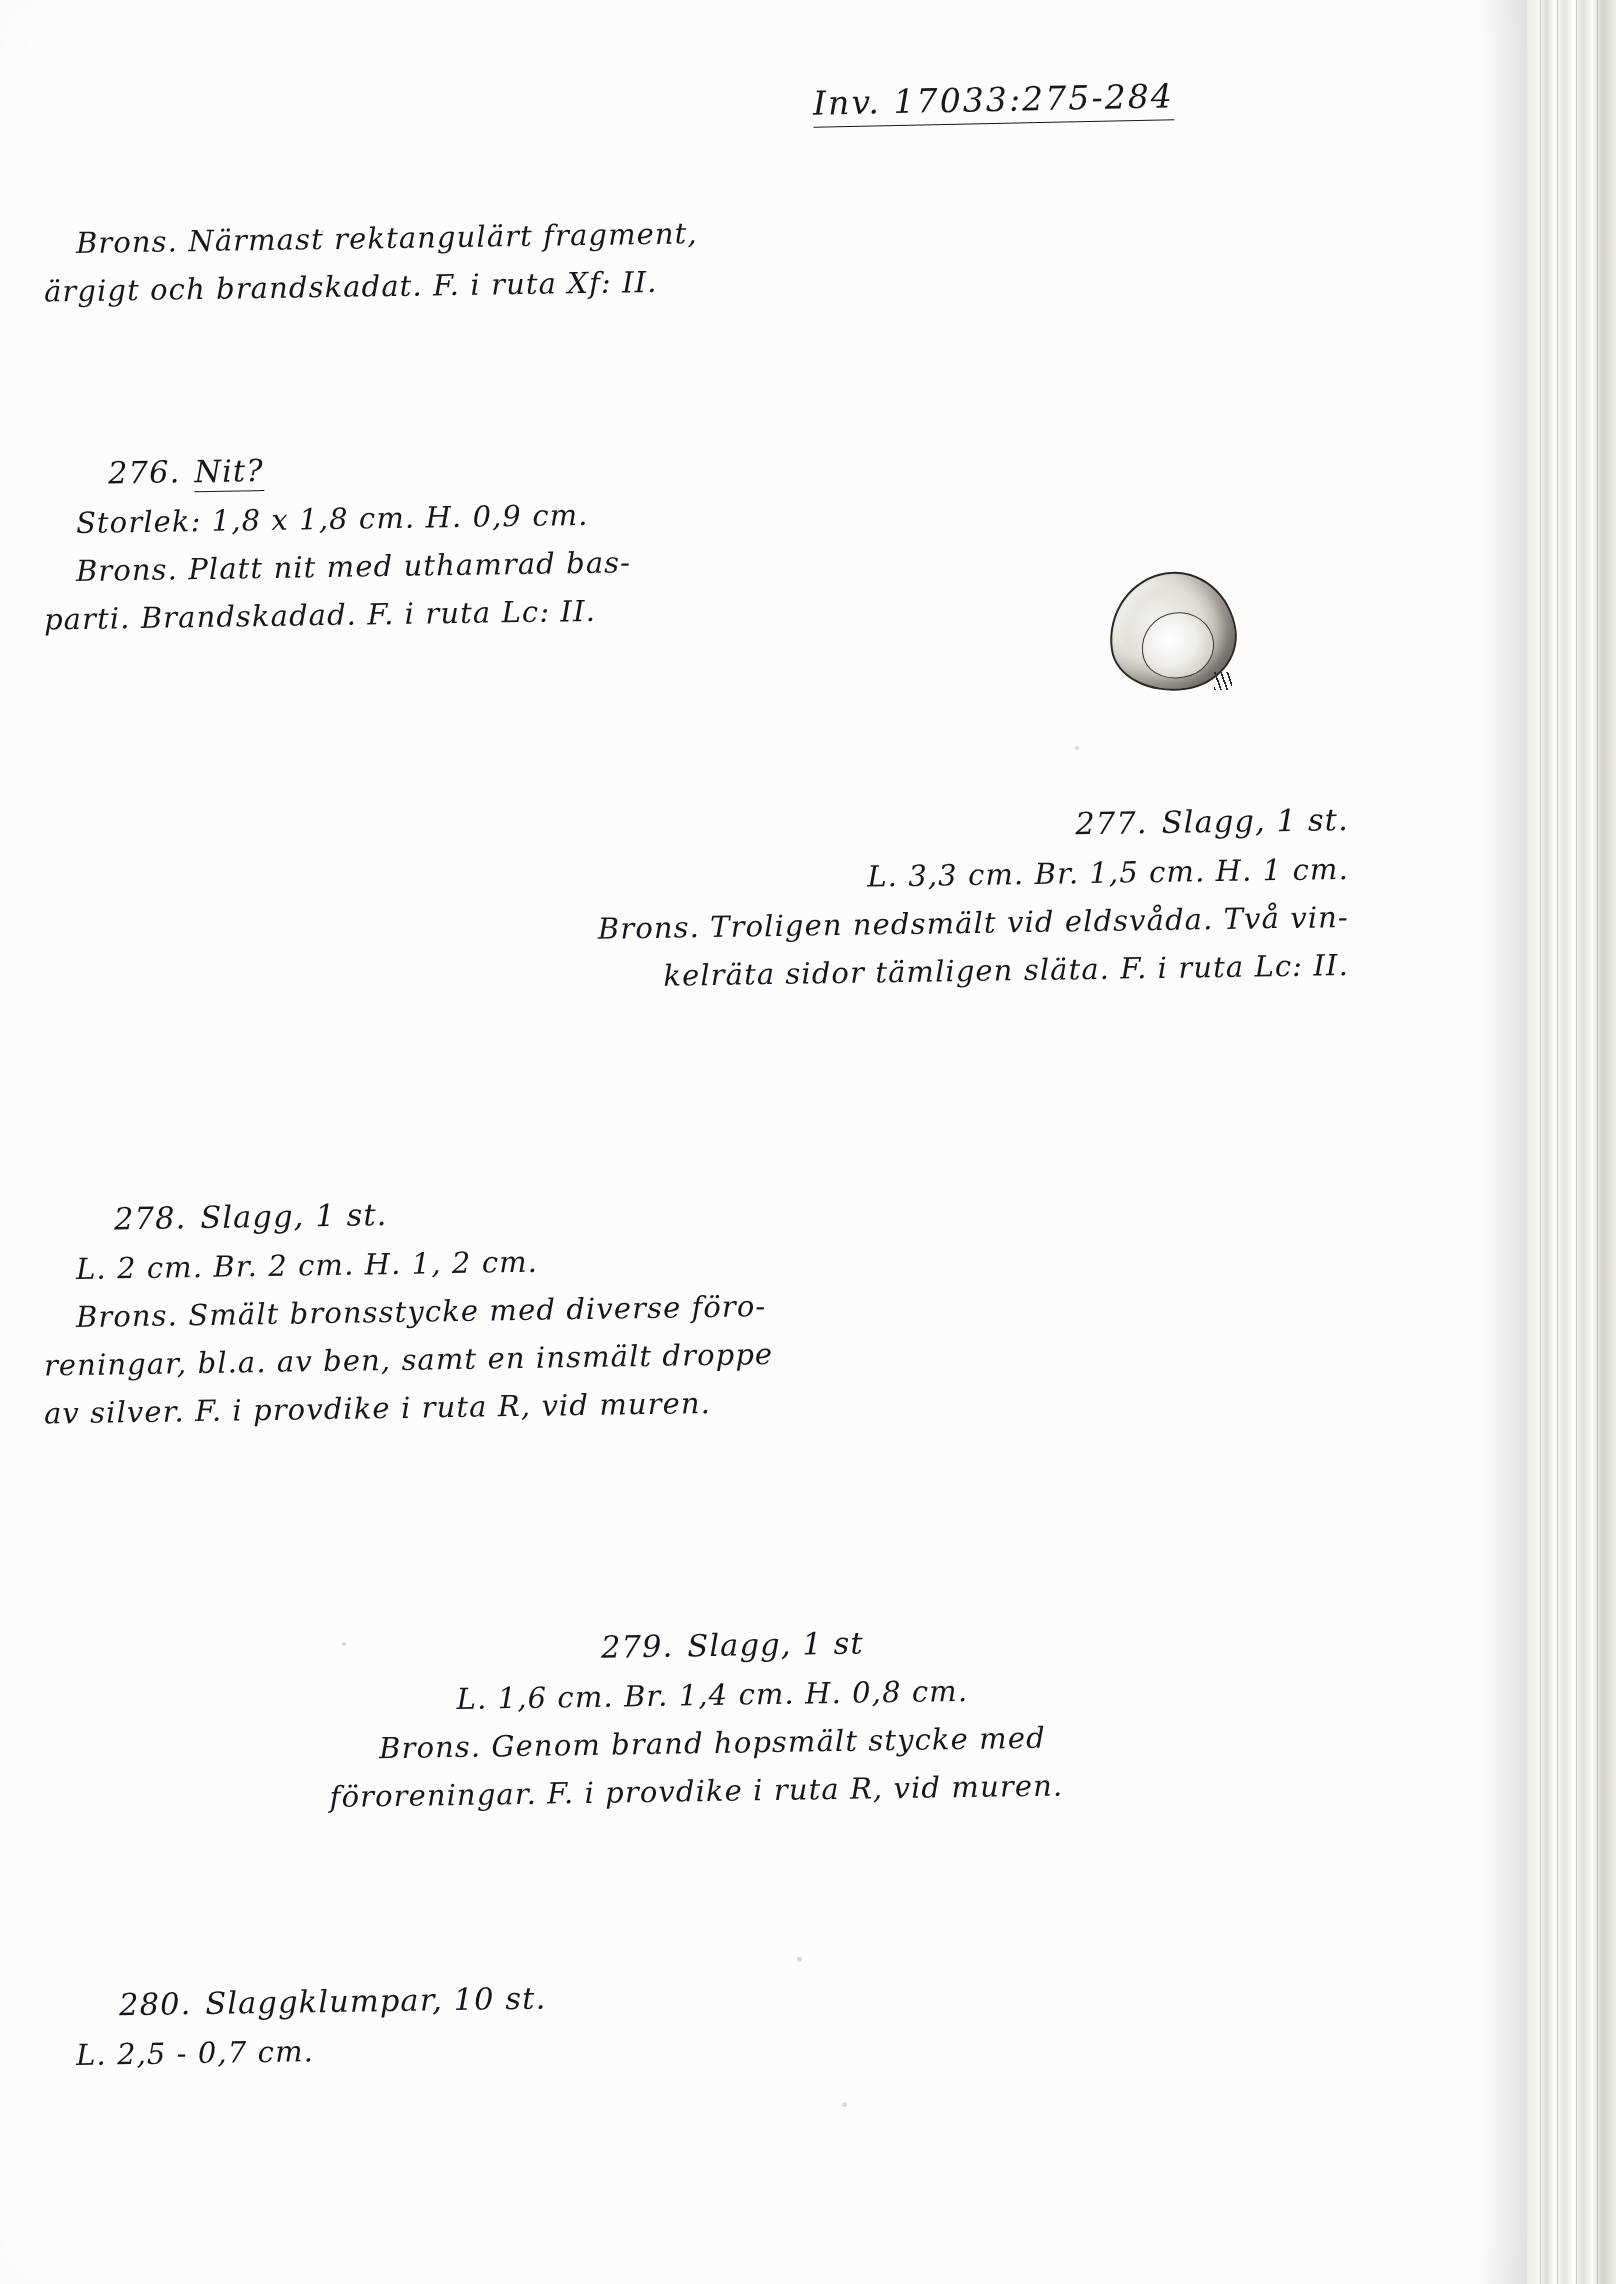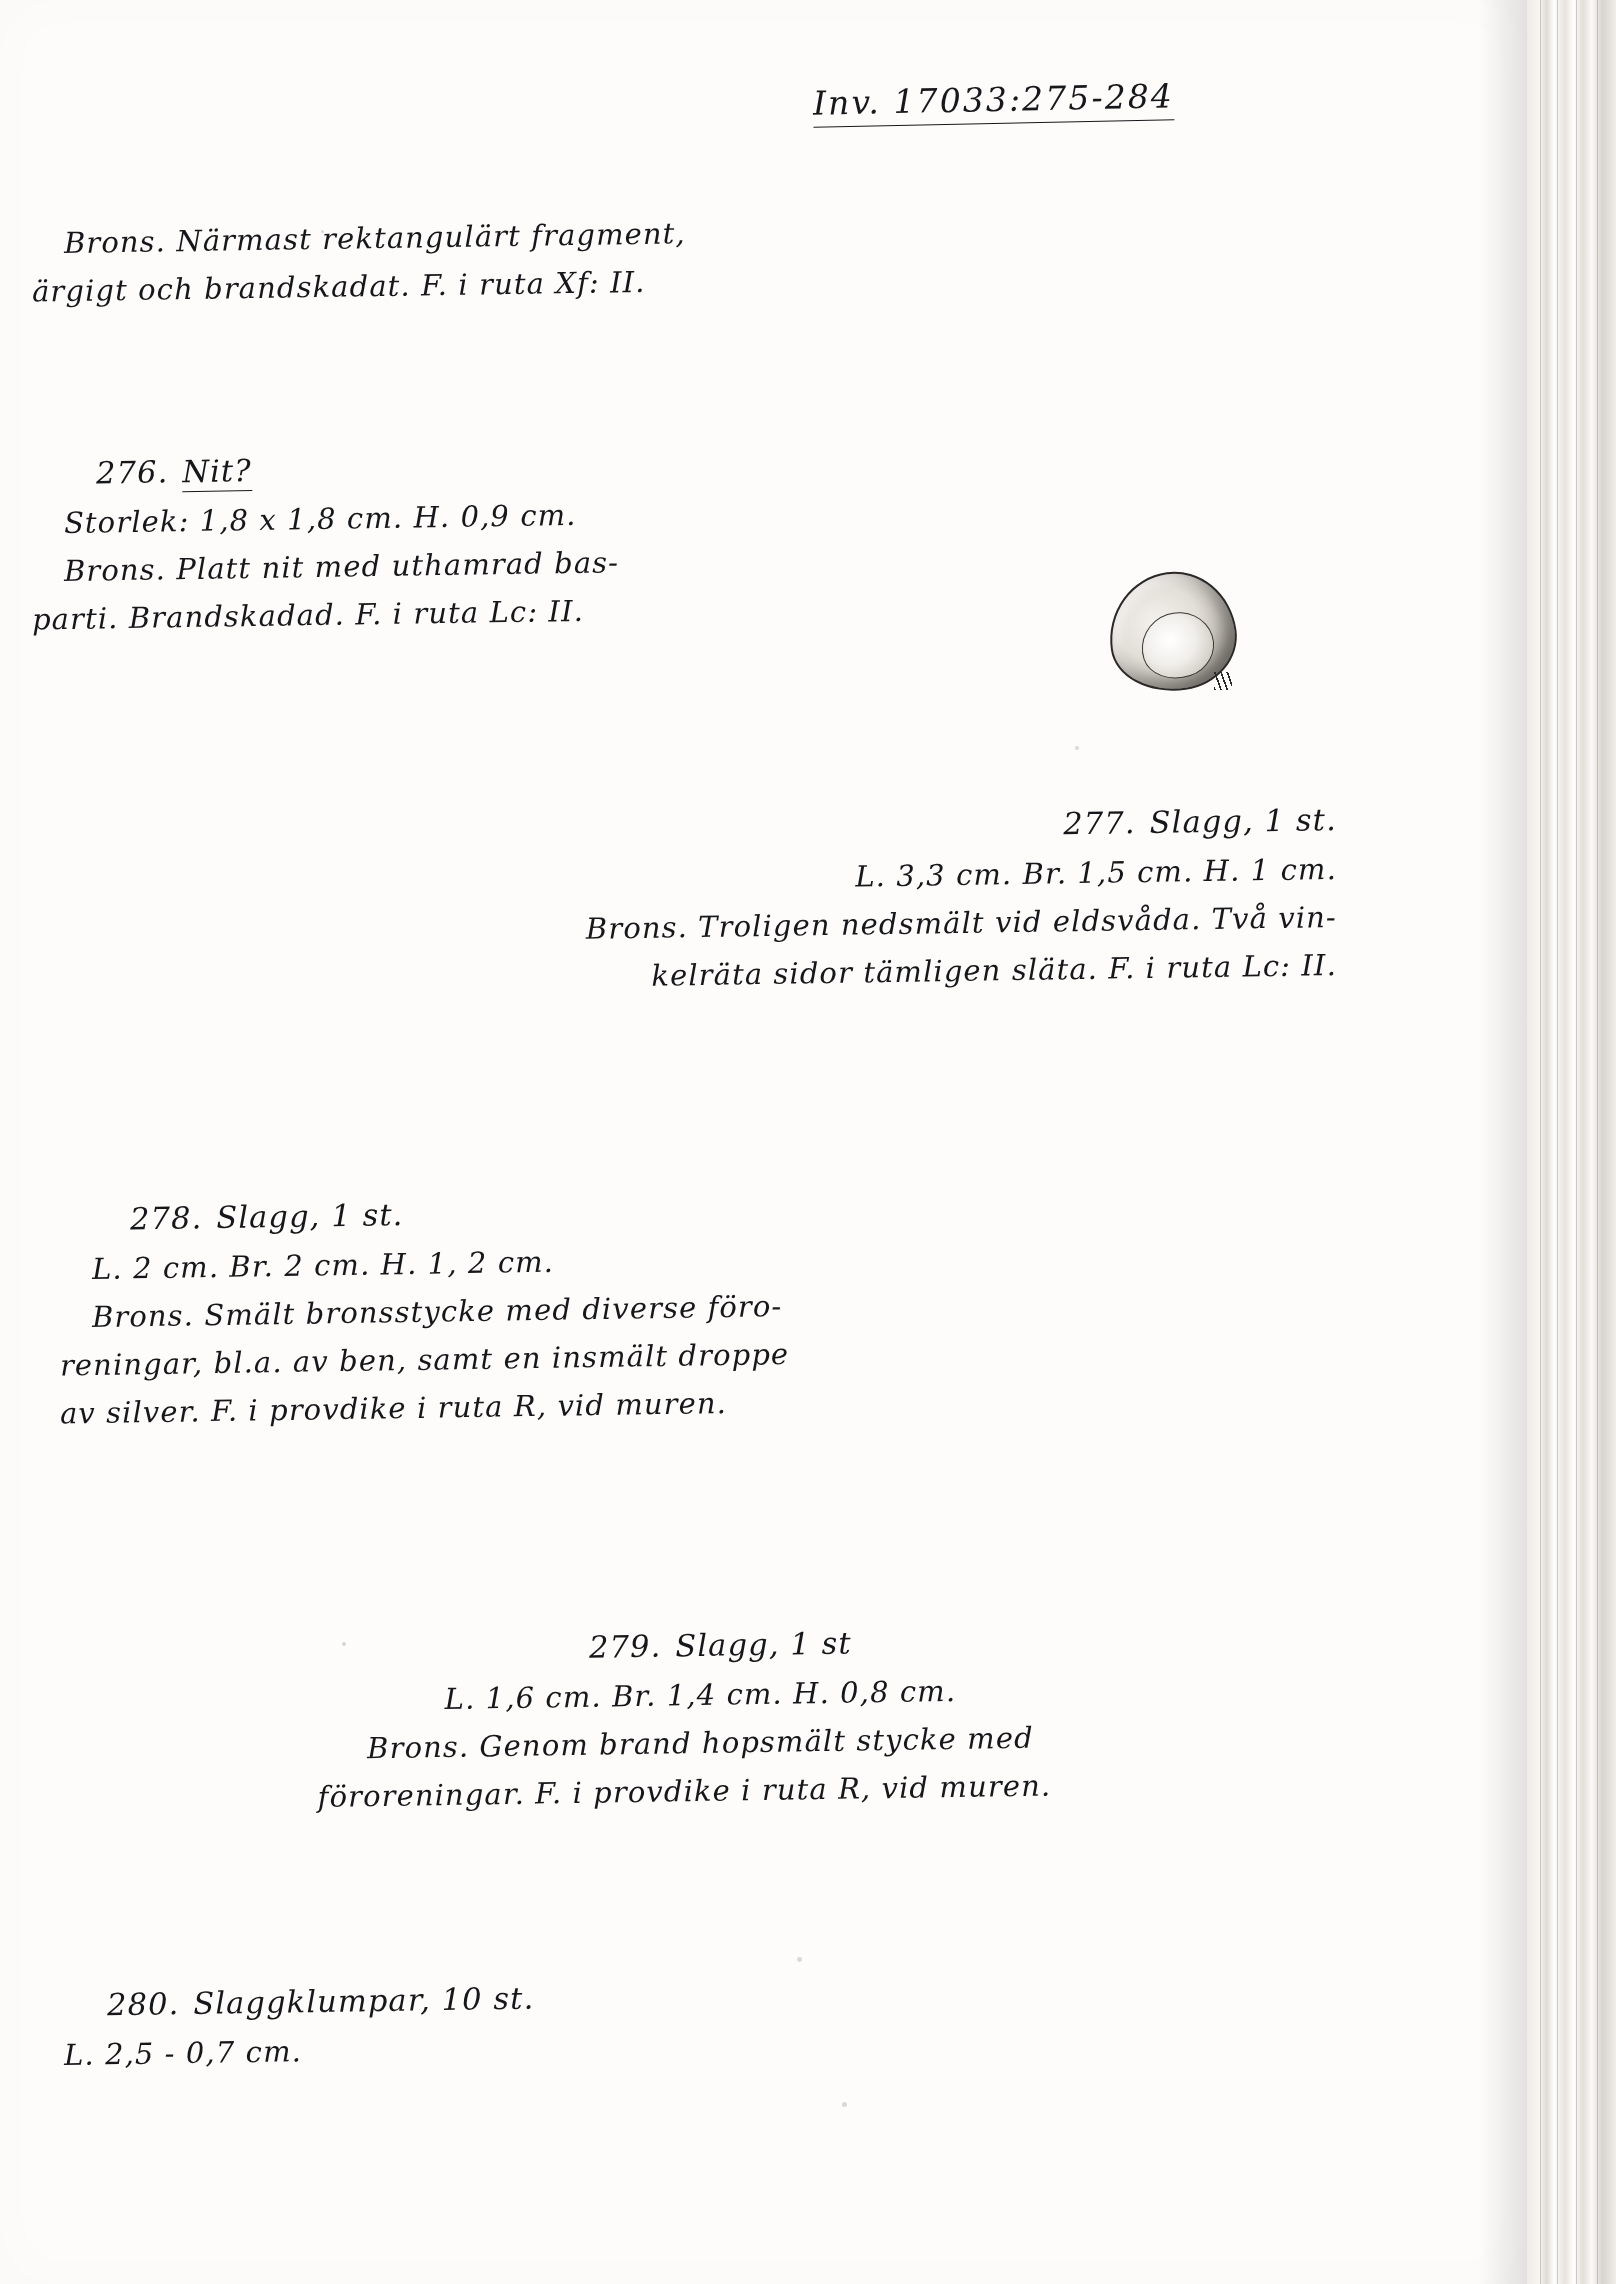--- a/index.html
+++ b/index.html
@@ -73,20 +73,21 @@
     letter-spacing: 2.1px;
     border-bottom: 1.6px solid #17181c;
     padding-bottom: 4.3px;
     transform: rotate(-1.2deg);
   }
 
   .entry {
     position: absolute;
     left: 0;
     width: 1337px;
+    padding-left: 12px;
   }
   .line {
     font-family: "DejaVu Serif", serif;
     font-style: italic;
     color: #16171b;
     font-size: 29px;
     letter-spacing: 1.1px;
     white-space: pre;
     line-height: 1.0;
     margin-bottom: 19px;
@@ -185,21 +186,21 @@
     <div class="hatch"></div>
   </div>
 
   <div class="entry" style="top:826px;text-align:right;">
     <div class="line num"><span style="padding-left:96px">277.</span><span style="margin-left:14px">Slagg, 1 st.</span></div>
     <div class="line indent">L. 3,3 cm. Br. 1,5 cm. H. 1 cm.</div>
     <div class="line indent">Brons. Troligen nedsmält vid eldsvåda. Två vin-</div>
     <div class="line indent2">kelräta sidor tämligen släta. F. i ruta Lc: II.</div>
   </div>
 
-  <div class="entry" style="top:1206px;margin-left:28px;">
+  <div class="entry" style="top:1206px;">
     <div class="line num"><span style="padding-left:102px">278.</span><span style="margin-left:14px">Slagg, 1 st.</span></div>
     <div class="line indent">L. 2 cm. Br. 2 cm. H. 1, 2 cm.</div>
     <div class="line indent">Brons. Smält bronsstycke med diverse föro-</div>
     <div class="line indent2">reningar, bl.a. av ben, samt en insmält droppe</div>
     <div class="line indent2">av silver. F. i provdike i ruta R, vid muren.</div>
   </div>
 
   <div class="entry" style="top:1642px;text-align:center;">
     <div class="line num"><span style="padding-left:104px">279.</span><span style="margin-left:14px">Slagg, 1 st</span></div>
     <div class="line indent">L. 1,6 cm. Br. 1,4 cm. H. 0,8 cm.</div>

